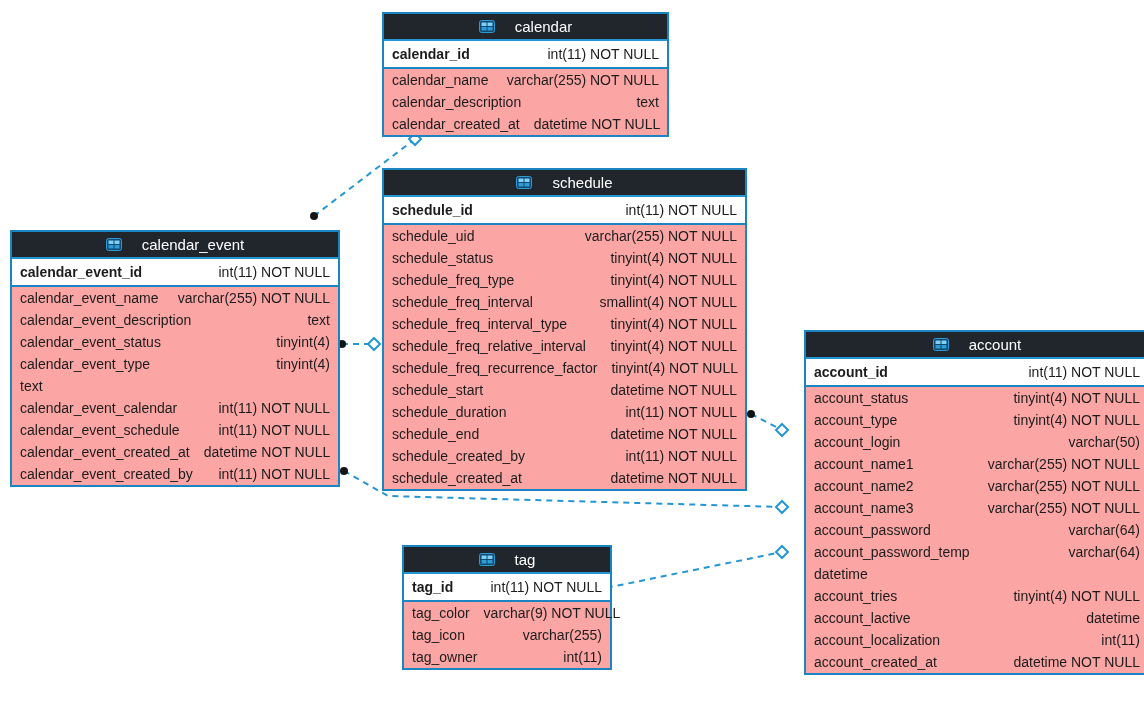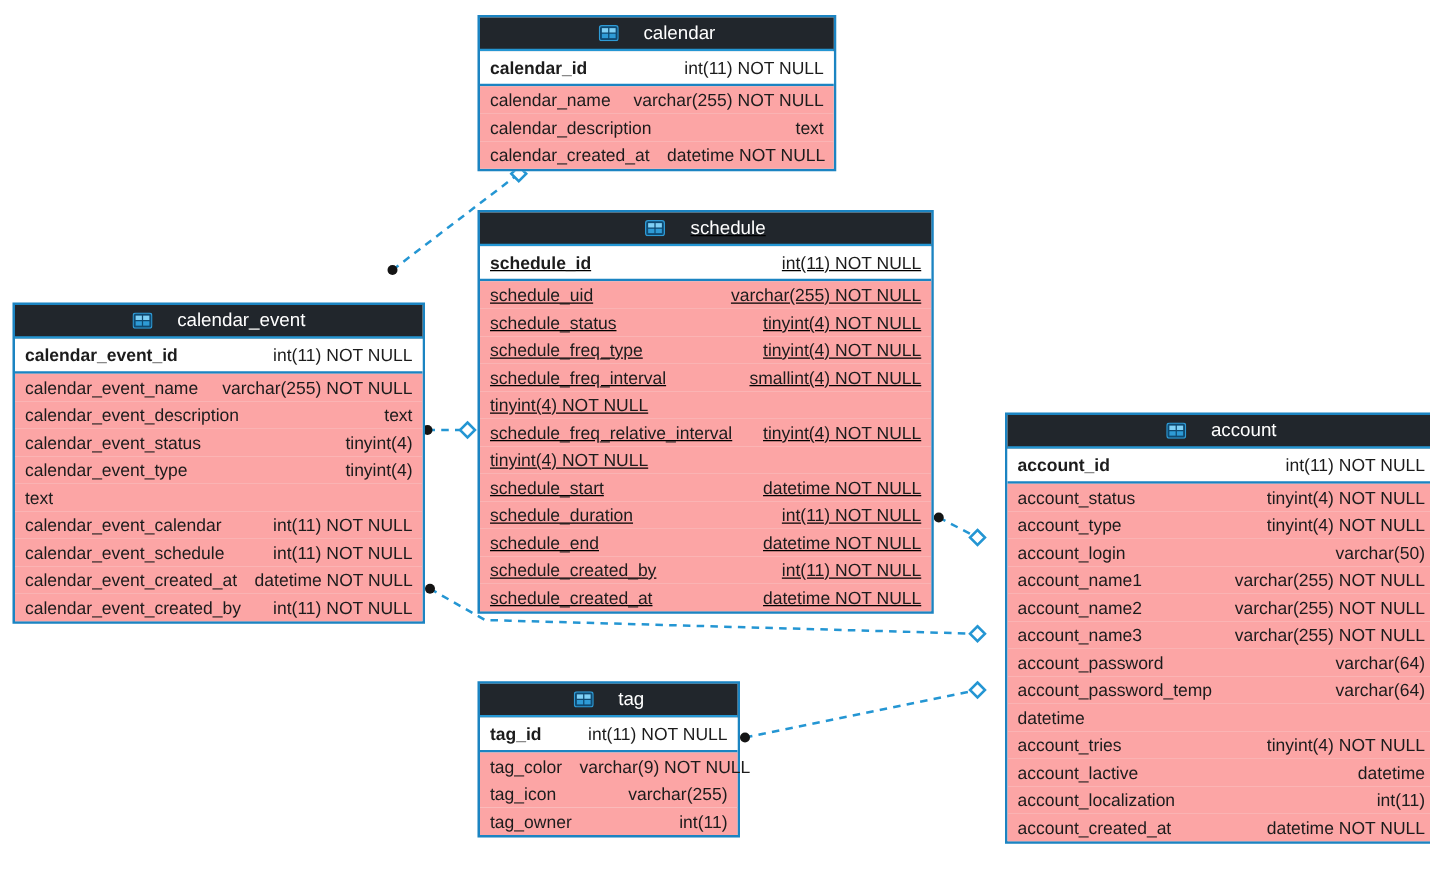--- a/index.html
+++ b/index.html
@@ -111,21 +111,21 @@
           <div class="db-row">
             <span class="col-name">calendar_description</span>
             <span class="col-type">text</span>
           </div>
           <div class="db-row">
             <span class="col-name">calendar_created_at</span>
             <span class="col-type">datetime NOT NULL</span>
           </div>
         </div>
   </div>
-      <div class="db-table" style="left: 382px; top: 168px; width: 365px; text-decoration: underline;">
+      <div class="db-table" style="left: 382px; top: 168px; width: 365px;">
     <div class="db-header">
       <span class="tbl-icon">
         <svg width="16" height="13" viewBox="0 0 16 13">
           <rect x="0.5" y="0.5" width="15" height="12" rx="2" fill="#0f4a72" stroke="#2e9bd6"></rect>
           <rect x="2.5" y="2.5" width="5" height="3.5" fill="#7fd0f5"></rect>
           <rect x="8.5" y="2.5" width="5" height="3.5" fill="#7fd0f5"></rect>
           <rect x="2.5" y="7" width="5" height="3.5" fill="#2e9bd6"></rect>
           <rect x="8.5" y="7" width="5" height="3.5" fill="#2e9bd6"></rect>
         </svg>
       </span>
@@ -146,27 +146,29 @@
           </div>
           <div class="db-row">
             <span class="col-name">schedule_freq_type</span>
             <span class="col-type">tinyint(4) NOT NULL</span>
           </div>
           <div class="db-row">
             <span class="col-name">schedule_freq_interval</span>
             <span class="col-type">smallint(4) NOT NULL</span>
           </div>
           <div class="db-row">
+            <span class="col-name">schedule_freq_interval_type</span>
             <span class="col-type">tinyint(4) NOT NULL</span>
           </div>
           <div class="db-row">
             <span class="col-name">schedule_freq_relative_interval</span>
             <span class="col-type">tinyint(4) NOT NULL</span>
           </div>
           <div class="db-row">
+            <span class="col-name">schedule_freq_recurrence_factor</span>
             <span class="col-type">tinyint(4) NOT NULL</span>
           </div>
           <div class="db-row">
             <span class="col-name">schedule_start</span>
             <span class="col-type">datetime NOT NULL</span>
           </div>
           <div class="db-row">
             <span class="col-name">schedule_duration</span>
             <span class="col-type">int(11) NOT NULL</span>
           </div>
@@ -177,21 +179,21 @@
           <div class="db-row">
             <span class="col-name">schedule_created_by</span>
             <span class="col-type">int(11) NOT NULL</span>
           </div>
           <div class="db-row">
             <span class="col-name">schedule_created_at</span>
             <span class="col-type">datetime NOT NULL</span>
           </div>
         </div>
   </div>
-      <div class="db-table" style="left: 10px; top: 230px; width: 330px; margin-top: 12px;">
+      <div class="db-table" style="left: 10px; top: 230px; width: 330px;">
     <div class="db-header">
       <span class="tbl-icon">
         <svg width="16" height="13" viewBox="0 0 16 13">
           <rect x="0.5" y="0.5" width="15" height="12" rx="2" fill="#0f4a72" stroke="#2e9bd6"></rect>
           <rect x="2.5" y="2.5" width="5" height="3.5" fill="#7fd0f5"></rect>
           <rect x="8.5" y="2.5" width="5" height="3.5" fill="#7fd0f5"></rect>
           <rect x="2.5" y="7" width="5" height="3.5" fill="#2e9bd6"></rect>
           <rect x="8.5" y="7" width="5" height="3.5" fill="#2e9bd6"></rect>
         </svg>
       </span>
@@ -303,21 +305,21 @@
           <div class="db-row">
             <span class="col-name">account_localization</span>
             <span class="col-type">int(11)</span>
           </div>
           <div class="db-row">
             <span class="col-name">account_created_at</span>
             <span class="col-type">datetime NOT NULL</span>
           </div>
         </div>
   </div>
-      <div class="db-table" style="left: 382px; top: 545px; width: 210px;">
+      <div class="db-table" style="left: 402px; top: 545px; width: 210px;">
     <div class="db-header">
       <span class="tbl-icon">
         <svg width="16" height="13" viewBox="0 0 16 13">
           <rect x="0.5" y="0.5" width="15" height="12" rx="2" fill="#0f4a72" stroke="#2e9bd6"></rect>
           <rect x="2.5" y="2.5" width="5" height="3.5" fill="#7fd0f5"></rect>
           <rect x="8.5" y="2.5" width="5" height="3.5" fill="#7fd0f5"></rect>
           <rect x="2.5" y="7" width="5" height="3.5" fill="#2e9bd6"></rect>
           <rect x="8.5" y="7" width="5" height="3.5" fill="#2e9bd6"></rect>
         </svg>
       </span>

